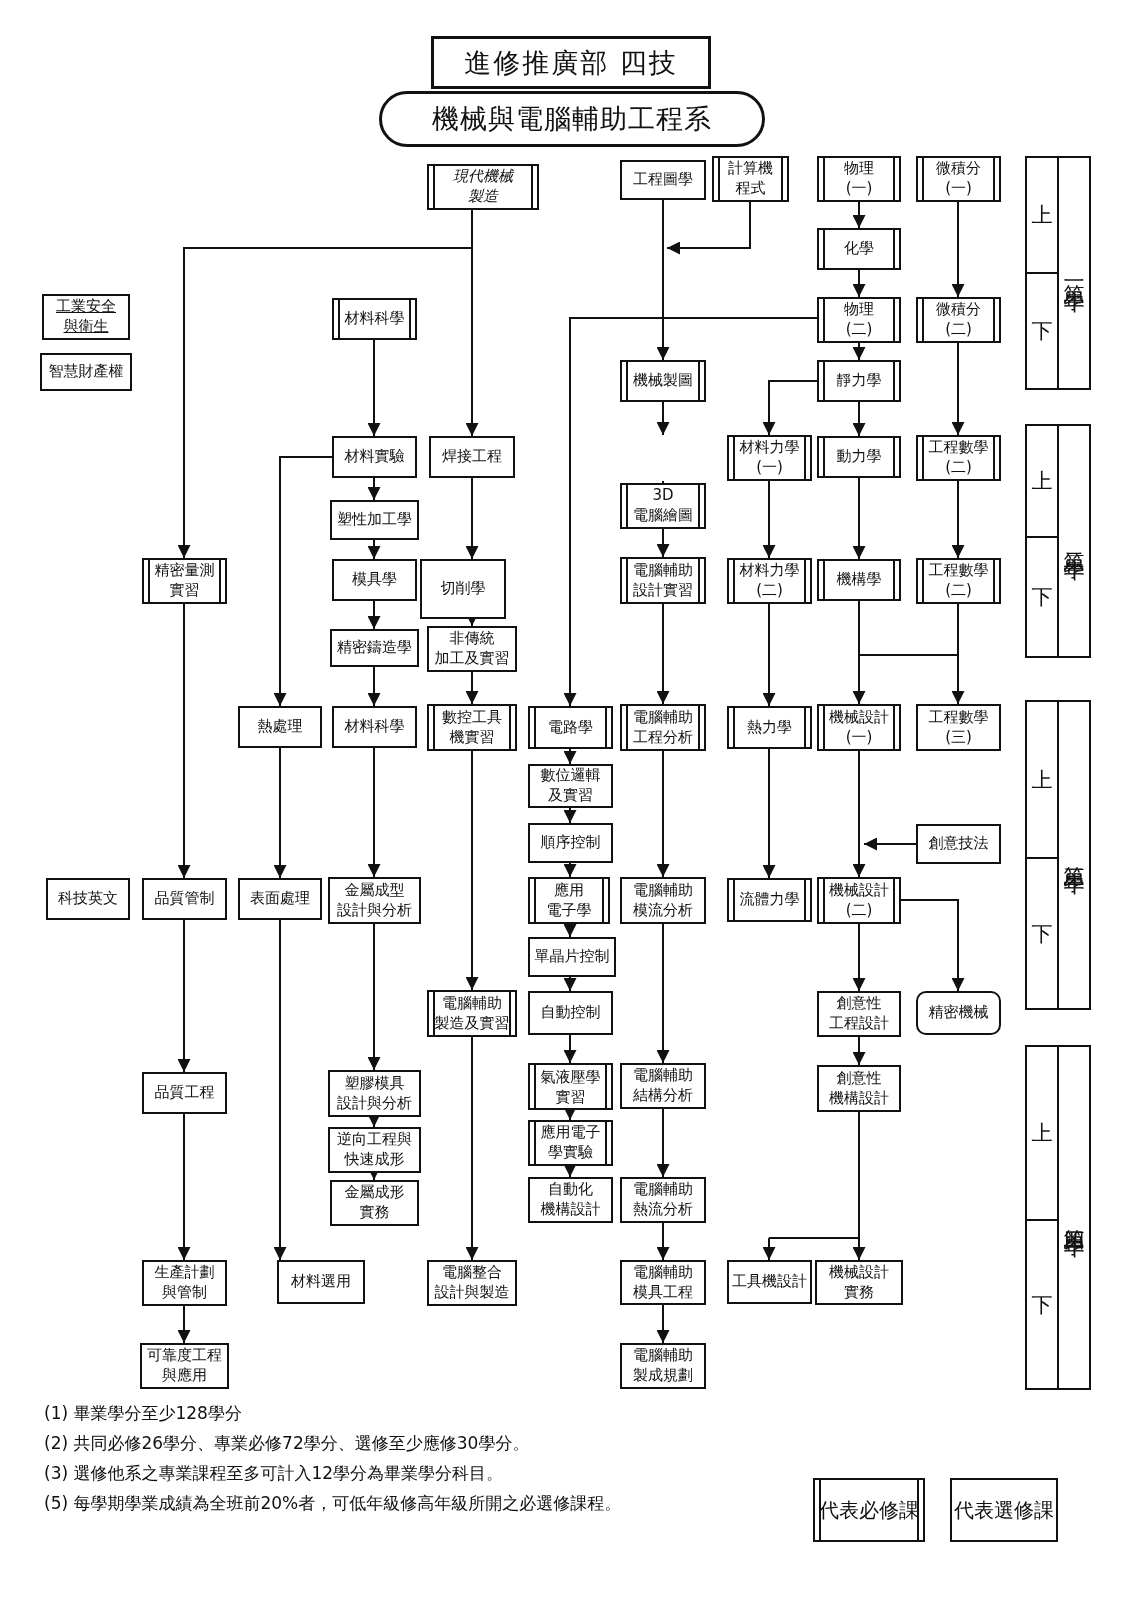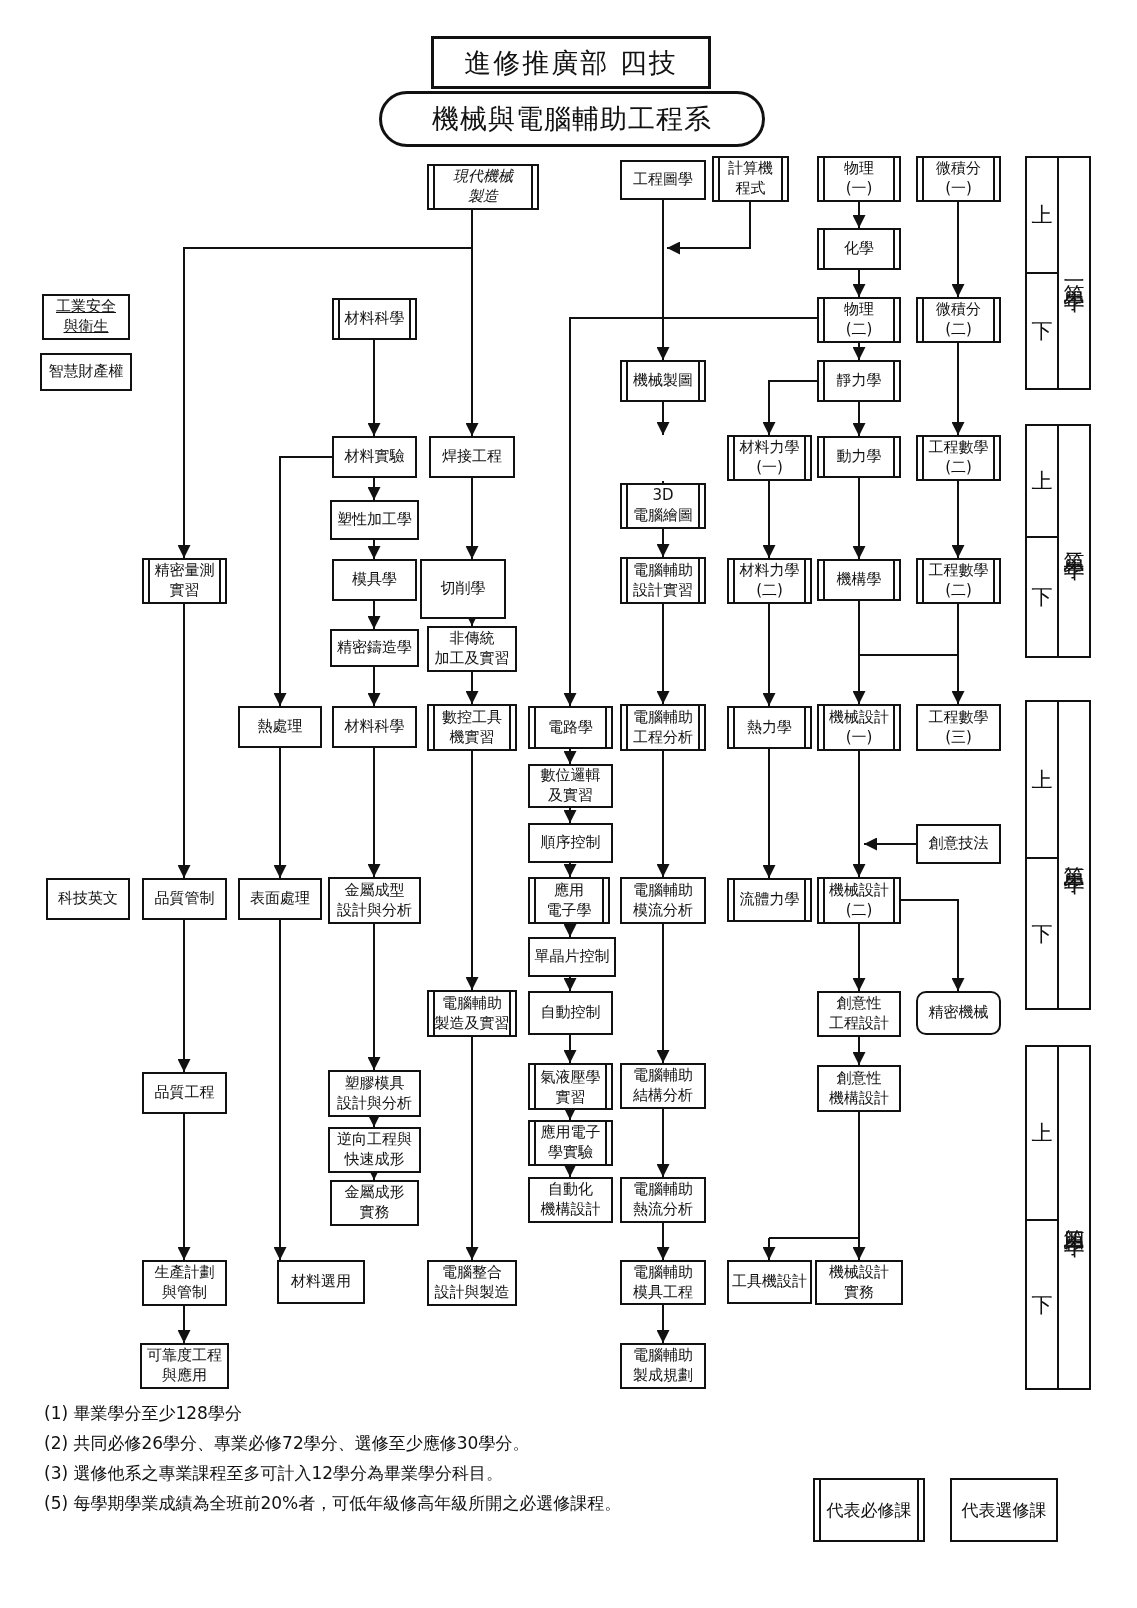--- a/index.html
+++ b/index.html
@@ -19,21 +19,21 @@
     align-items:center;justify-content:center;font-size:27px;letter-spacing:1px;}
   .band{position:absolute;z-index:2;border:2px solid #111;display:flex;box-sizing:border-box;background:#fff;}
   .band-left{width:30px;border-right:2px solid #111;display:flex;flex-direction:column;}
   .band-sem{display:flex;align-items:center;justify-content:center;font-size:21px;flex:1;}
   .band-sem.top{border-bottom:2px solid #111;}
   .band-year{flex:1;display:flex;align-items:center;justify-content:center;
     writing-mode:vertical-rl;text-orientation:upright;font-size:21px;letter-spacing:3px;}
   .notes{position:absolute;left:44px;top:1398px;z-index:2;font-size:17px;}
   .notes div{height:30px;line-height:30px;white-space:nowrap;}
   .legend-box{position:absolute;z-index:2;background:#fff;border:2px solid #111;
-    display:flex;align-items:center;justify-content:center;font-size:17px;box-sizing:border-box;}
+    display:flex;align-items:center;justify-content:center;font-size:20px;box-sizing:border-box;}
 </style>
 </head>
 <body>
 
 <div class="canvas">
 
   <svg id="wires" width="1137" height="1608">
     <defs>
       <marker id="arw" viewBox="0 0 10 10" refX="10" refY="5" markerWidth="6.5" markerHeight="6.5" orient="auto-start-reverse">
         <path d="M0,0 L10,5 L0,10 z"></path>

